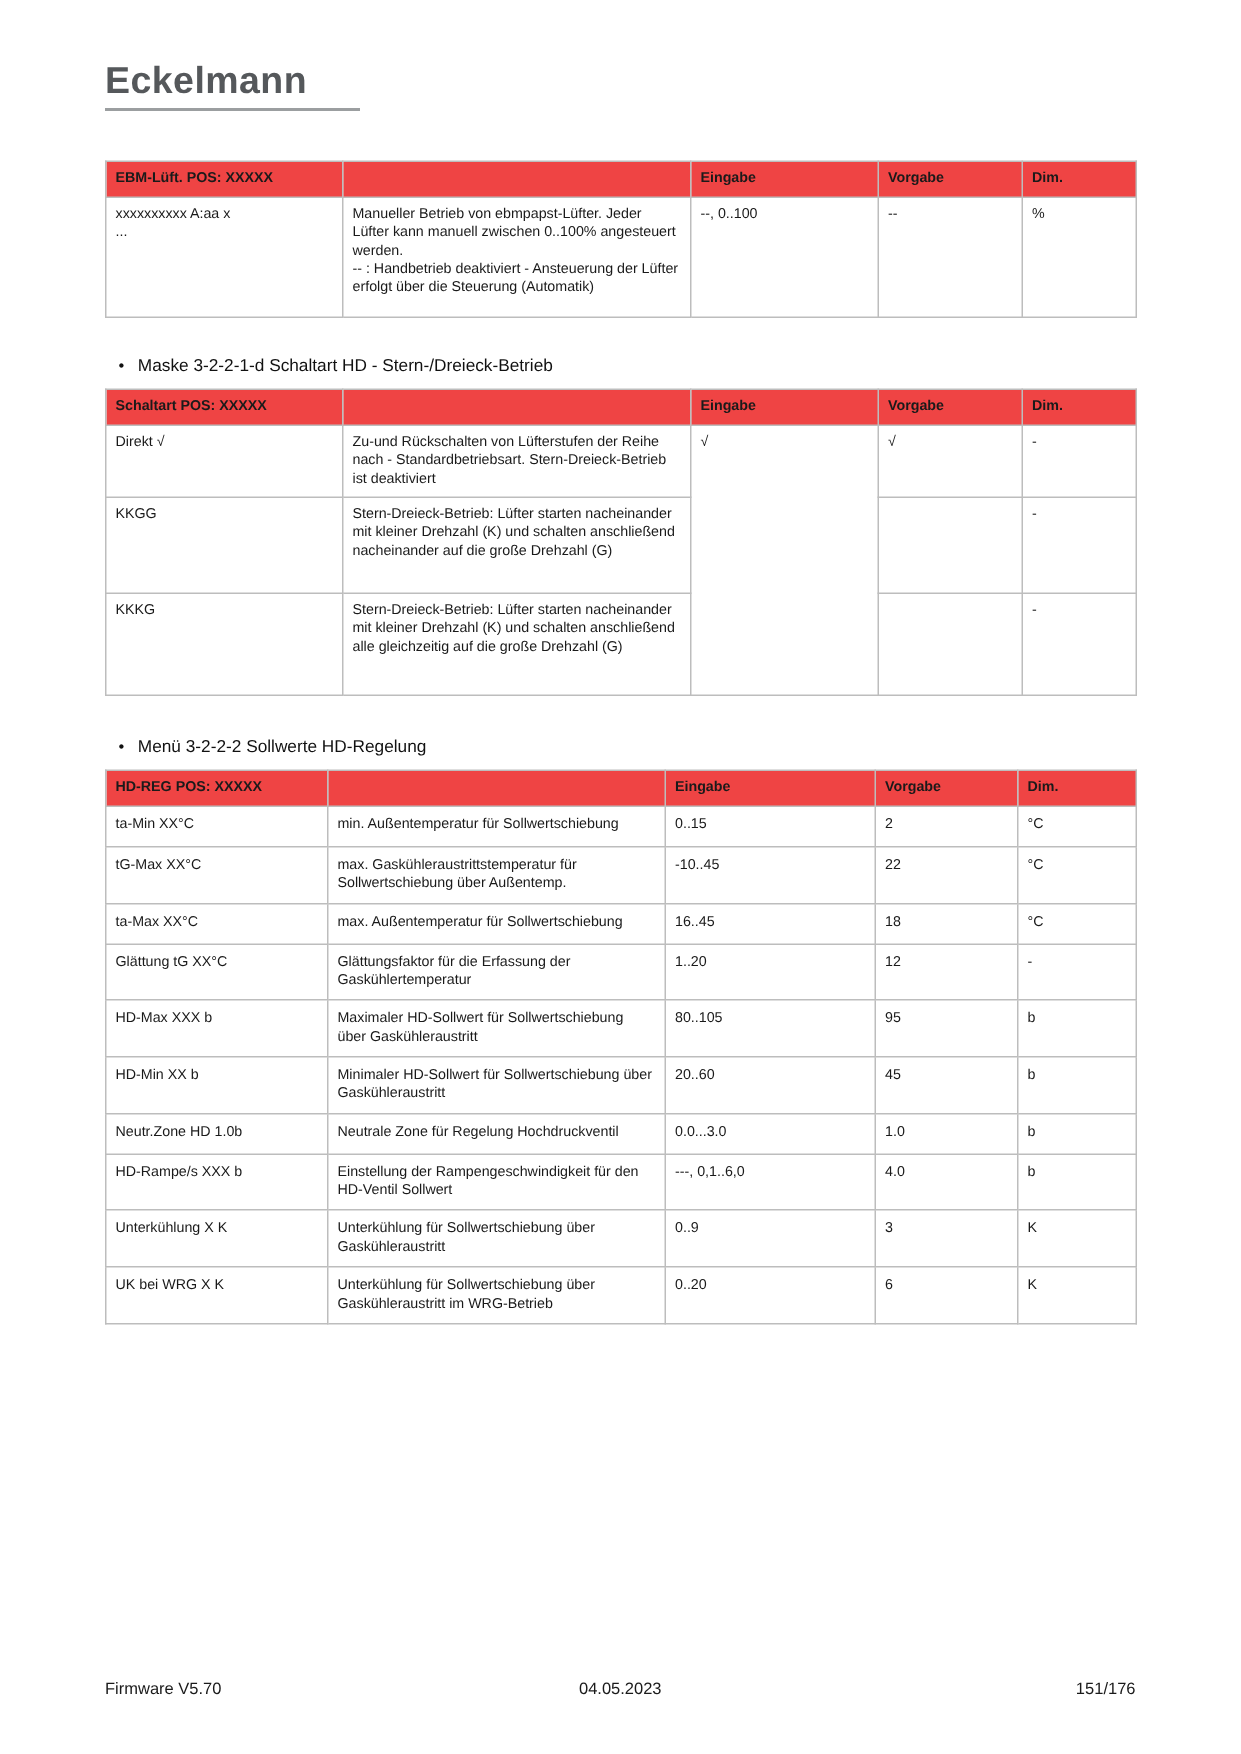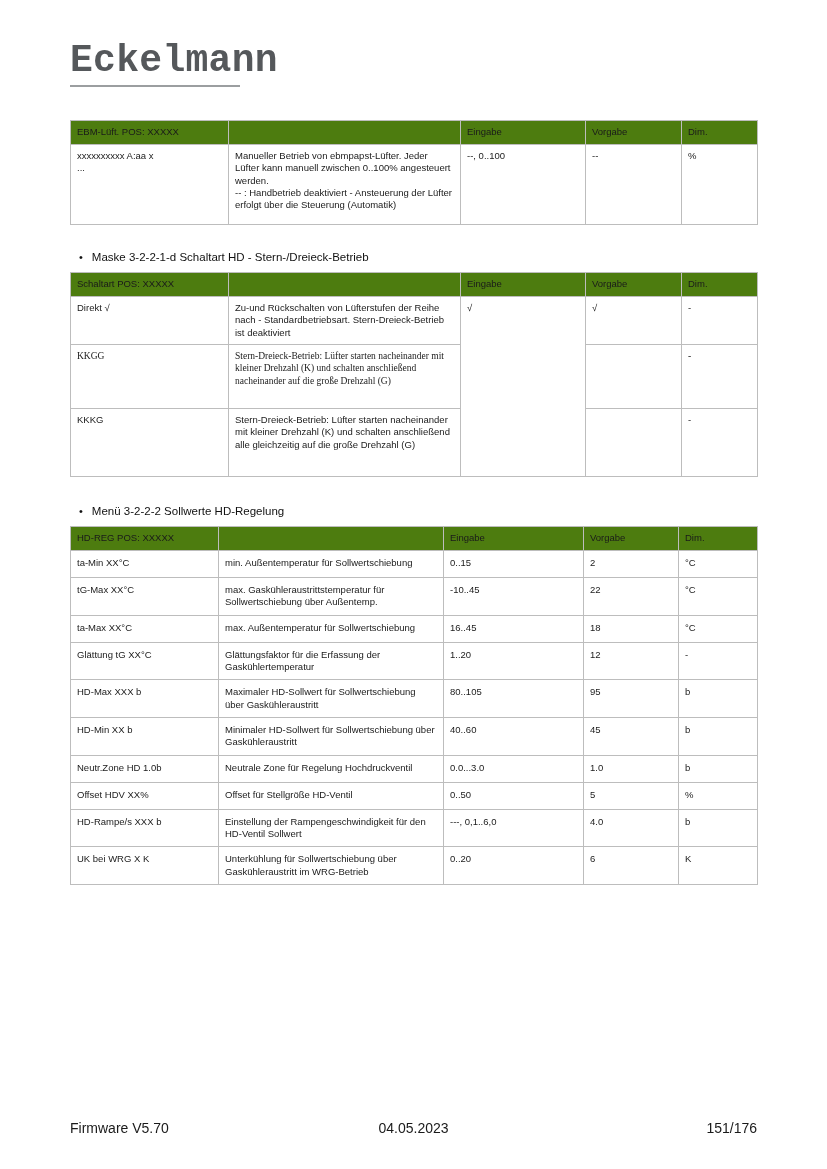--- a/index.html
+++ b/index.html
@@ -6,56 +6,56 @@
   html,body { width:827px; height:1169px; }
   body {
     background:#ffffff;
     font-family:"Liberation Sans", sans-serif;
     color:#1a1a1a;
     position:relative;
     overflow:hidden;
   }
   .page { position:absolute; left:70px; top:42px; width:687px; }
 
-  .logo { font-size:38px; font-weight:700; color:#55585b; letter-spacing:.3px; line-height:1;font-family:Liberation Mono, monospace; }
+  .logo { font-size:25px; font-weight:700; color:#55585b; letter-spacing:.3px; line-height:1; }
   .logo-rule { width:170px; height:2px; background:#9b9ea0; margin-top:5px; }
 
   table { border-collapse:collapse; width:687px; table-layout:fixed; }
   th, td {
     border:1px solid #bdbdbd;
     font-size:9.5px;
     line-height:1.3;
     padding:5px 6px;
     vertical-align:top;
     text-align:left;
     word-wrap:break-word;
   }
-  th { background:#4d7c0f; font-weight:400; height:24px; }
+  th { background:#ef4444; font-weight:700; height:24px; }
   .pre { white-space:pre-line; }
   sub { font-size:7.5px; }
 
   
   .t12 .w1{width:158px} .t12 .w2{width:232px} .t12 .w3{width:125px} .t12 .w4{width:96px} .t12 .w5{width:76px}
   
   .t3 .w1{width:148px} .t3 .w2{width:225px} .t3 .w3{width:140px} .t3 .w4{width:95px} .t3 .w5{width:79px}
 
   .t1 { margin-top:33px; }
   .t1 tbody td { height:80px; }
   .t2 tr.r1 td { height:48px; }
-  .t2 tr.r2 td { height:64px;font-family:Liberation Serif, serif; }
+  .t2 tr.r2 td { height:64px; }
   .t2 tr.r3 td { height:68px; }
   .t3 td { height:27px; padding:6px; }
 
   .bullet { display:flex; gap:9px; font-size:11.5px; margin:26px 0 9px 9px; align-items:baseline; color:#111; }
   .bullet .dot { font-size:11px; }
   .bullet2 { margin-top:28px; }
 
   .footer {
     position:absolute; left:70px; top:1120px; width:687px;
-    display:flex; font-size:14px; color:#1a1a1a;
+    display:flex; font-size:11px; color:#1a1a1a;
   }
   .footer .l { flex:1; text-align:left; }
   .footer .c { flex:1; text-align:center; }
   .footer .r { flex:1; text-align:right; }
 </style>
 </head>
 <body>
 
 <div class="page">
 
@@ -170,44 +170,44 @@
       <tr>
         <td>HD-Max XXX b</td>
         <td>Maximaler HD-Sollwert für Sollwertschiebung über Gaskühleraustritt</td>
         <td>80..105</td>
         <td>95</td>
         <td>b</td>
       </tr>
       <tr>
         <td>HD-Min XX b</td>
         <td>Minimaler HD-Sollwert für Sollwertschiebung über Gaskühleraustritt</td>
-        <td>40..60</td>
+        <td>20..60</td>
         <td>45</td>
         <td>b</td>
       </tr>
       <tr>
         <td>Neutr.Zone HD 1.0b</td>
         <td>Neutrale Zone für Regelung Hochdruckventil</td>
         <td>0.0...3.0</td>
         <td>1.0</td>
         <td>b</td>
       </tr>
       <tr>
-        <td>Offset HDV XX%</td>
-        <td>Offset für Stellgröße HD-Ventil</td>
-        <td>0..50</td>
-        <td>5</td>
-        <td>%</td>
-      </tr>
-      <tr>
         <td>HD-Rampe/s XXX b</td>
         <td>Einstellung der Rampengeschwindigkeit für den HD-Ventil Sollwert</td>
         <td>---, 0,1..6,0</td>
         <td>4.0</td>
         <td>b</td>
+      </tr>
+      <tr>
+        <td>Unterkühlung X K</td>
+        <td>Unterkühlung für Sollwertschiebung über Gaskühleraustritt</td>
+        <td>0..9</td>
+        <td>3</td>
+        <td>K</td>
       </tr>
       <tr>
         <td>UK bei WRG X K</td>
         <td>Unterkühlung für Sollwertschiebung über Gaskühleraustritt im WRG-Betrieb</td>
         <td>0..20</td>
         <td>6</td>
         <td>K</td>
       </tr>
     </tbody>
   </table>

